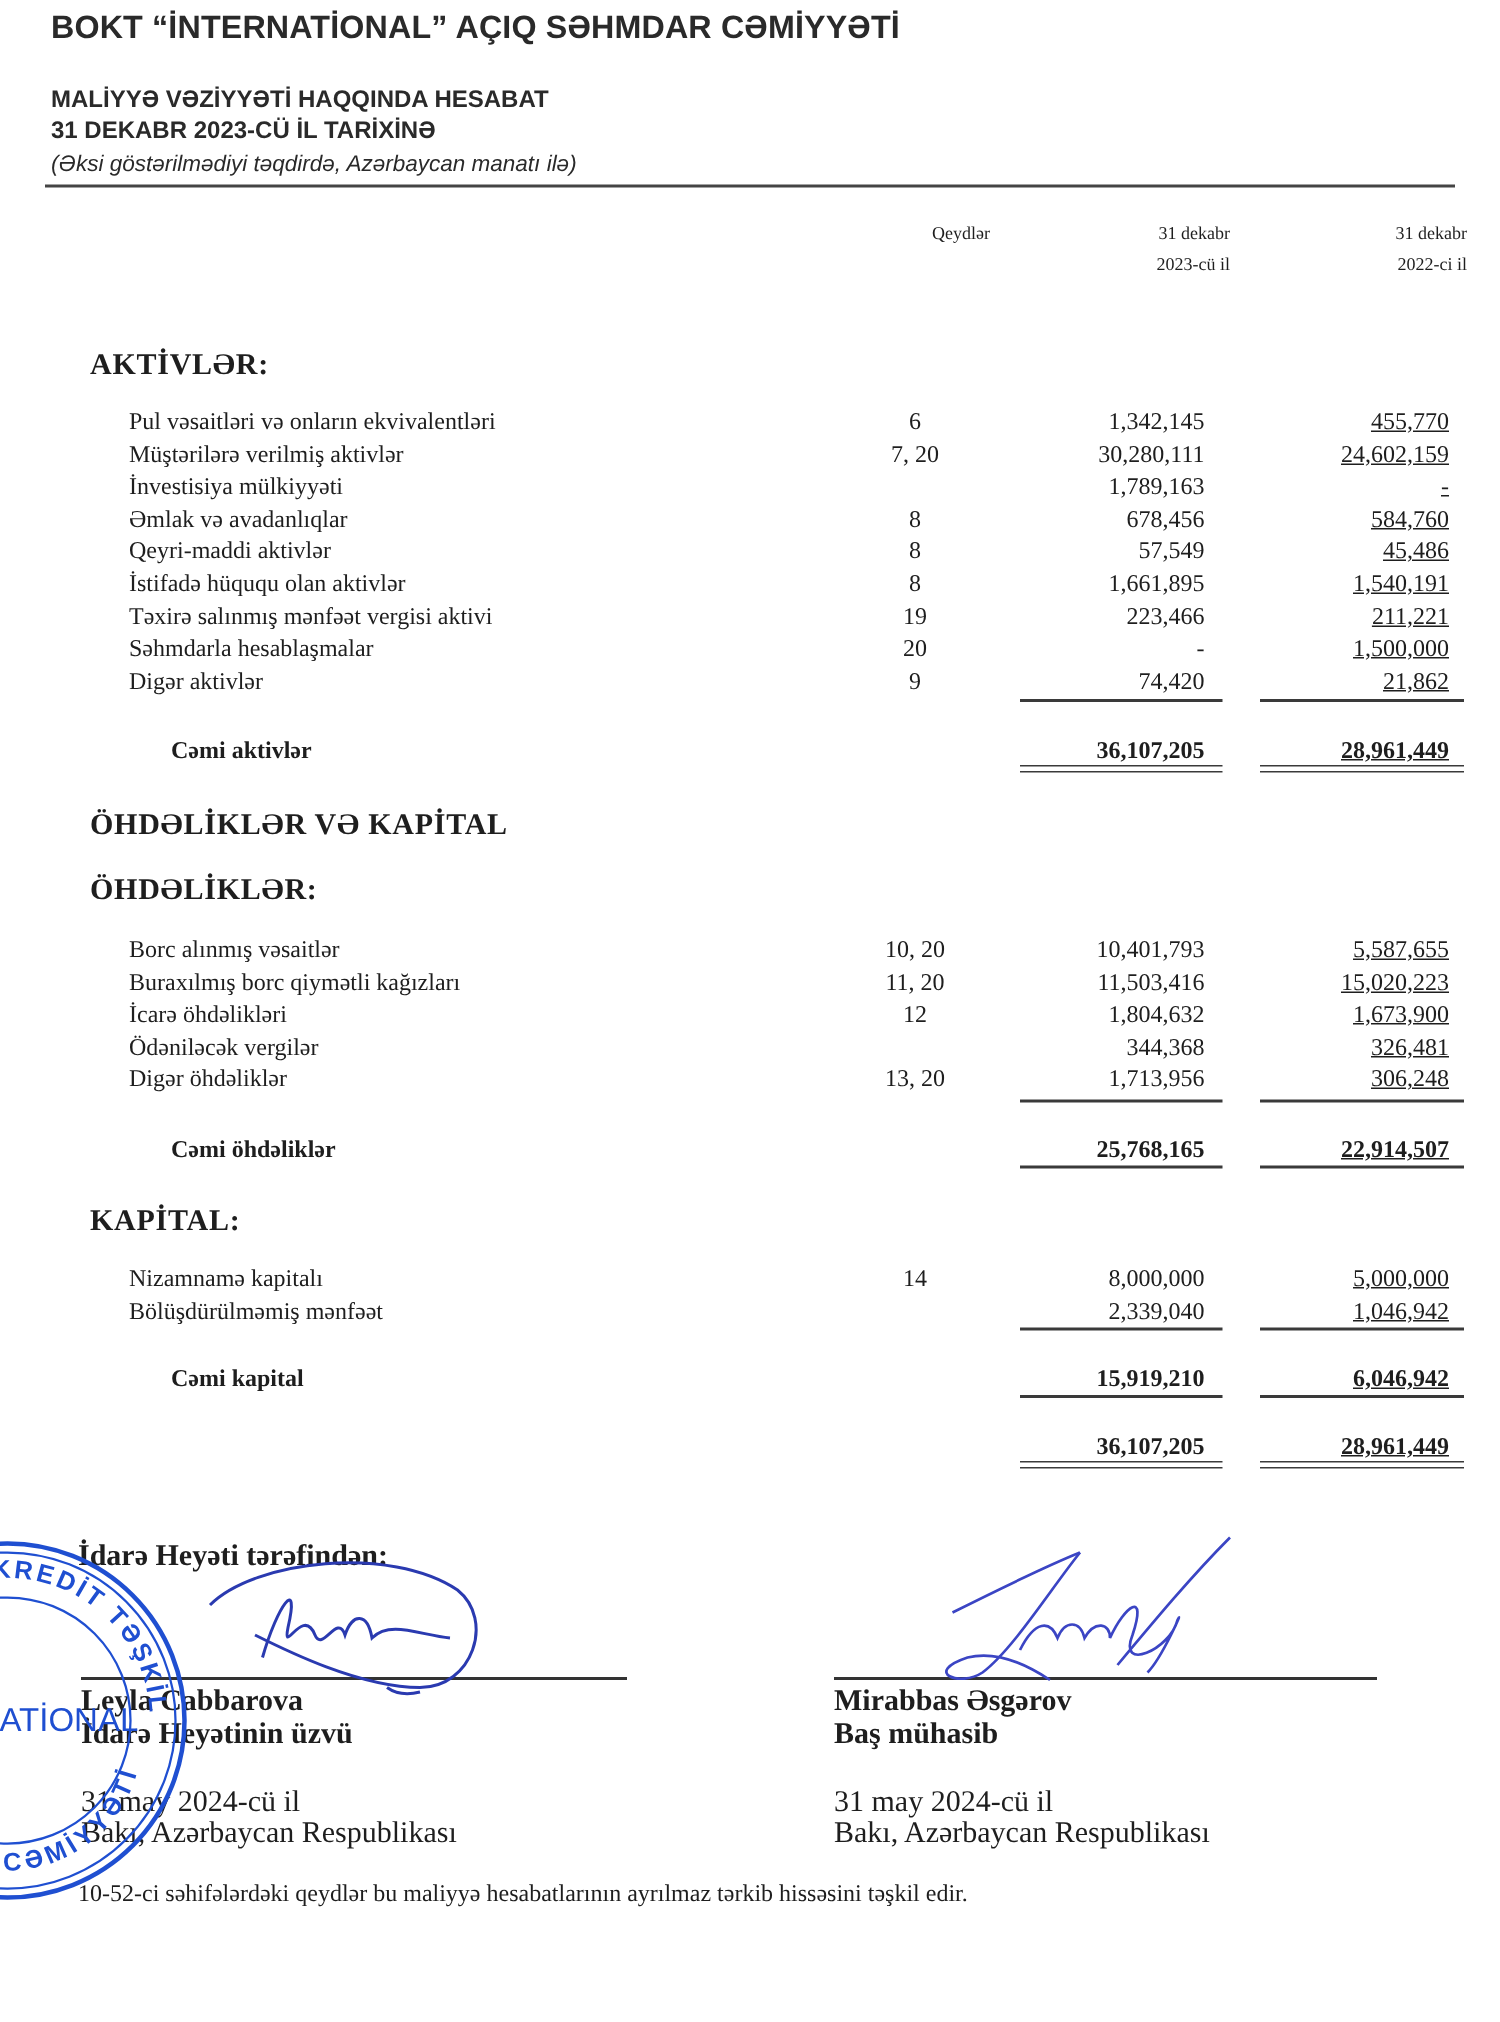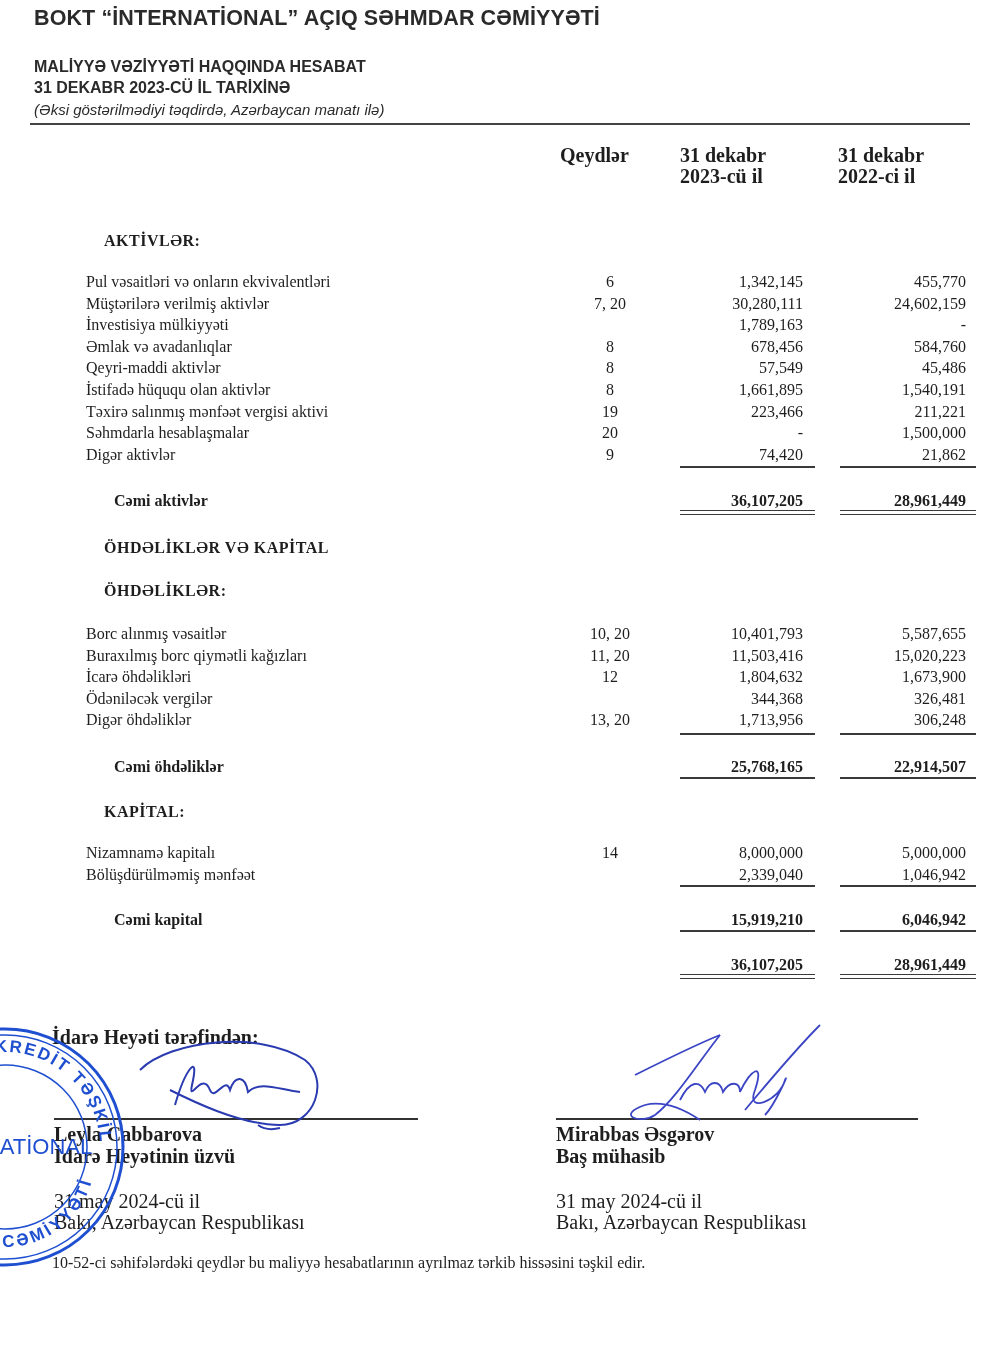--- a/index.html
+++ b/index.html
@@ -3,27 +3,27 @@
 <meta charset="utf-8">
 <style>
   html, body { margin:0; padding:0; background:#ffffff; }
   body { width:1000px; height:1348px; position:relative; overflow:hidden; color:#1e1e1e; font-family:"Liberation Serif", serif; }
   .abs { position:absolute; }
   .sans { font-family:"Liberation Sans", sans-serif; }
   .company { left:34px; top:6px; font-size:21.5px; font-weight:bold; color:#2a2a2a; letter-spacing:0.1px; }
   .rtitle { left:34px; font-size:16px; font-weight:bold; color:#2a2a2a;text-align:center; }
   .rsub { left:34px; top:101px; font-size:15px; font-style:italic; color:#2a2a2a; }
   .topline { left:30px; top:123px; width:940px; height:2px; background:#444; }
-  .colhdr { font-size:20px; font-weight:bold; text-align:left; line-height:21px; }
-  .section { left:60px; font-size:16px; font-weight:bold; letter-spacing:0.5px;margin-left:44px; }
+  .colhdr { font-size:12px; font-weight:normal; text-align:right; line-height:21px; }
+  .section { left:60px; font-size:20px; font-weight:bold; letter-spacing:0.5px; }
   .row { position:absolute; left:0; width:1000px; height:22px; font-size:16px; line-height:22px; }
   .row .lbl { position:absolute; left:86px; }
   .row .note { position:absolute; left:560px; width:100px; text-align:center; }
   .row .v1 { position:absolute; left:680px; width:123px; text-align:right; }
-  .row .v2 { position:absolute; left:840px; width:126px; text-align:right; }
+  .row .v2 { position:absolute; left:840px; width:126px; text-align:right;text-decoration:underline; }
   .row.total { font-weight:bold;padding-left:12px; }
   .row.total .lbl { left:114px; }
   .row.grand .lbl { left:62px; letter-spacing:0.5px; }
   .uline { position:absolute; height:1.5px; background:#3a3a3a; }
   .dline { position:absolute; height:5px; border-top:1.5px solid #3a3a3a; border-bottom:1.5px solid #3a3a3a; box-sizing:border-box; }
   .sigline { position:absolute; height:1.5px; background:#333; }
   .sigtext { position:absolute; font-size:20px; line-height:22px; }
   .bold { font-weight:bold; }
   .footer { left:52px; top:1254px; font-size:16px; }
   .stamp { position:absolute; left:-120px; top:1022px; width:250px; height:250px; }

